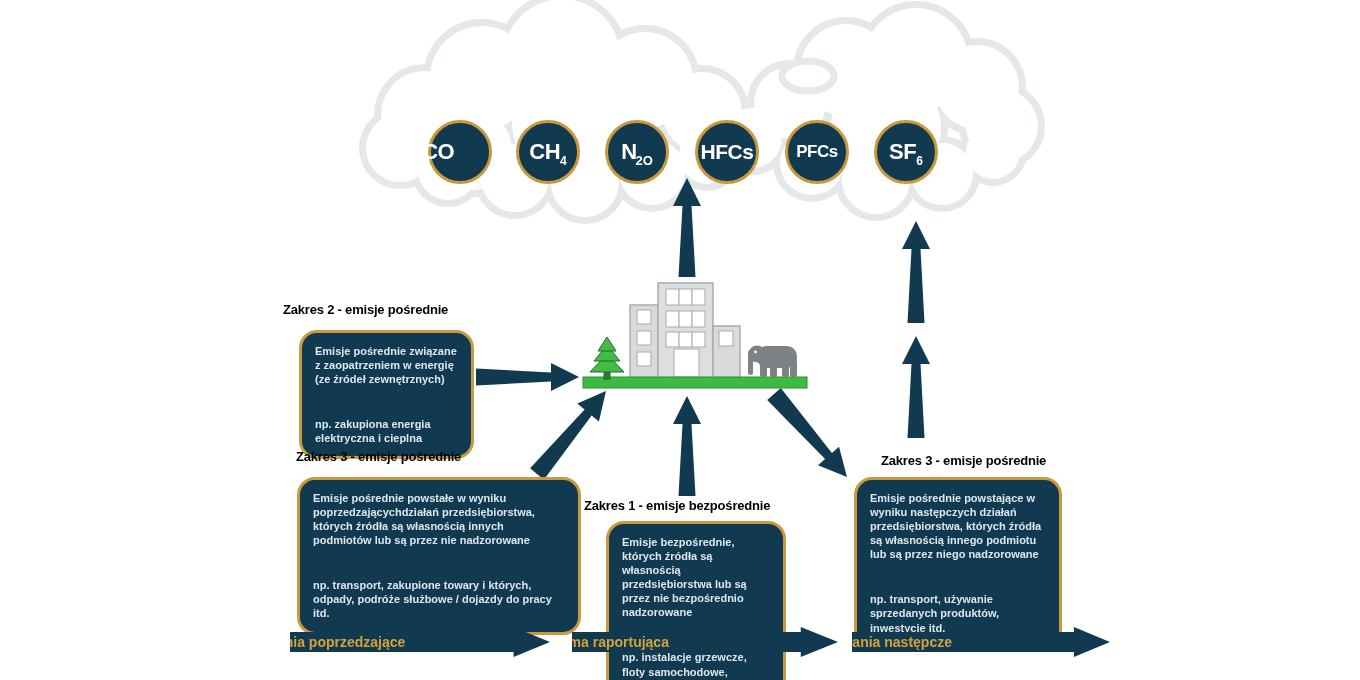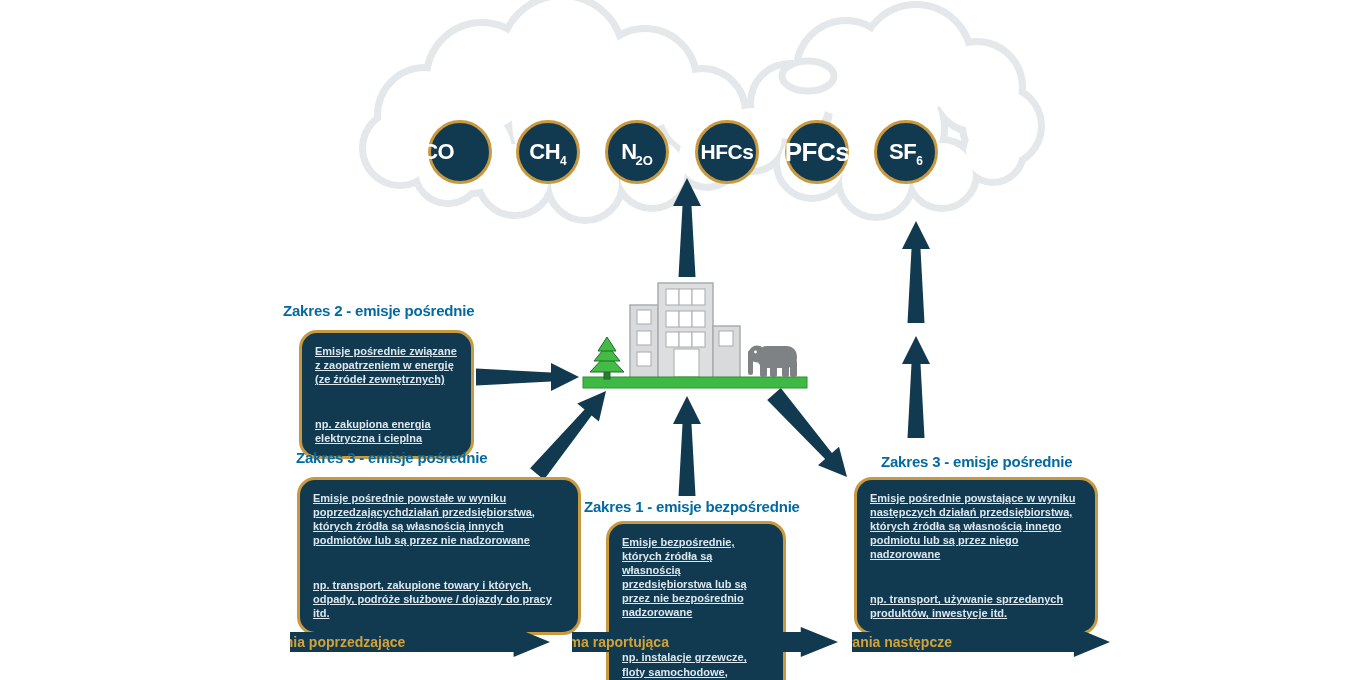--- a/index.html
+++ b/index.html
@@ -14,29 +14,29 @@
     position:absolute;top:120px;width:64px;height:64px;border-radius:50%;
     background:#11394f;border:3px solid #c8993f;box-sizing:border-box;
     display:flex;align-items:center;justify-content:center;
     color:#ffffff;font-weight:bold;font-size:22px;letter-spacing:-0.5px;white-space:nowrap;
   }
   .gsub{font-size:12px;position:relative;top:9px;letter-spacing:0;}
   .gsub-big{font-size:13px;top:8px;margin-left:-1px;}
 
   
   .scope-heading{
-    position:absolute;color:#0369a1;font-size:15px;font-weight:bold;
+    position:absolute;color:#000000;font-size:13px;font-weight:bold;
     letter-spacing:-0.2px;white-space:nowrap;
   }
 
   
   .scope-box{
     position:absolute;background:#11394f;border:3px solid #c8993f;border-radius:18px;
     color:#dde7ee;font-size:11px;font-weight:bold;line-height:1.28;
-    padding:11px 13px;box-sizing:border-box;text-decoration:underline;
+    padding:11px 13px;box-sizing:border-box;
   }
   .scope-box p{margin:0;}
   .scope-box .example{margin-top:31px;}
 
   
   .banner{
     position:absolute;top:627px;height:30px;background:#11394f;
     clip-path:polygon(0 17%,86% 17%,86% 0,100% 50%,86% 100%,86% 83%,0 83%);
     display:flex;align-items:center;justify-content:center;
     padding-right:14%;box-sizing:border-box;
@@ -156,21 +156,21 @@
     <span>CH</span>
       <span class="gsub">4</span>
   </div>
   <div class="gas" style="left:605px;">
     <span>N</span>
       <span class="gsub gsub-big">2O</span>
   </div>
   <div class="gas" style="left:695px;font-size:21px;">
     <span>HFCs</span>
   </div>
-  <div class="gas" style="left:785px;font-size:26px;">
+  <div class="gas" style="left:785px;font-size:17px;">
     <span>PFCs</span>
   </div>
   <div class="gas" style="left:874px;">
     <span>SF</span>
       <span class="gsub">6</span>
   </div>
 
   <div class="scope-heading" style="left:283px;top:302px;">Zakres 2 - emisje pośrednie</div>
   <div class="scope-box" style="left:299px;top:330px;width:175px;min-height:98px;">
     <p>Emisje pośrednie związane z zaopatrzeniem w energię (ze źródeł zewnętrznych)</p>
@@ -183,21 +183,21 @@
     <p class="example">np. transport, zakupione towary i których, odpady, podróże służbowe / dojazdy do pracy itd.</p>
   </div>
 
   <div class="scope-heading" style="left:584px;top:498px;">Zakres 1 - emisje bezpośrednie</div>
   <div class="scope-box" style="left:606px;top:521px;width:180px;min-height:94px;">
     <p>Emisje bezpośrednie, których źródła są własnością przedsiębiorstwa lub są przez nie bezpośrednio nadzorowane</p>
     <p class="example">np. instalacje grzewcze, floty samochodowe, klimatyzacja itd.</p>
   </div>
 
   <div class="scope-heading" style="left:881px;top:453px;">Zakres 3 - emisje pośrednie</div>
-  <div class="scope-box" style="left:854px;top:477px;width:244px;min-height:116px;">
+  <div class="scope-box" style="left:854px;top:477px;width:208px;min-height:116px;">
     <p>Emisje pośrednie powstające w wyniku następczych działań przedsiębiorstwa, których źródła są własnością innego podmiotu lub są przez niego nadzorowane</p>
     <p class="example">np. transport, używanie sprzedanych produktów, inwestycje itd.</p>
   </div>
 
   <div class="banner" style="left:290px;width:260px;">
     <span class="banner-label">Działania poprzedzające</span>
   </div>
   <div class="banner" style="left:572px;width:266px;">
     <span class="banner-label">Firma raportująca</span>
   </div>

